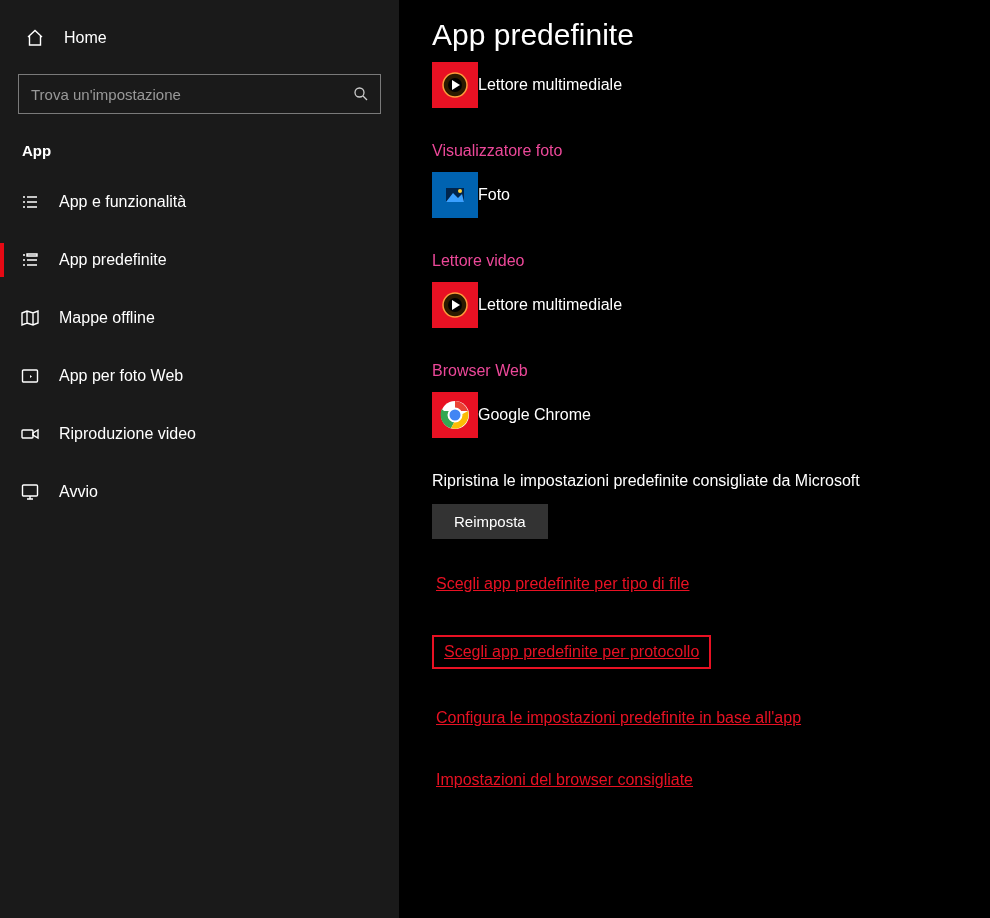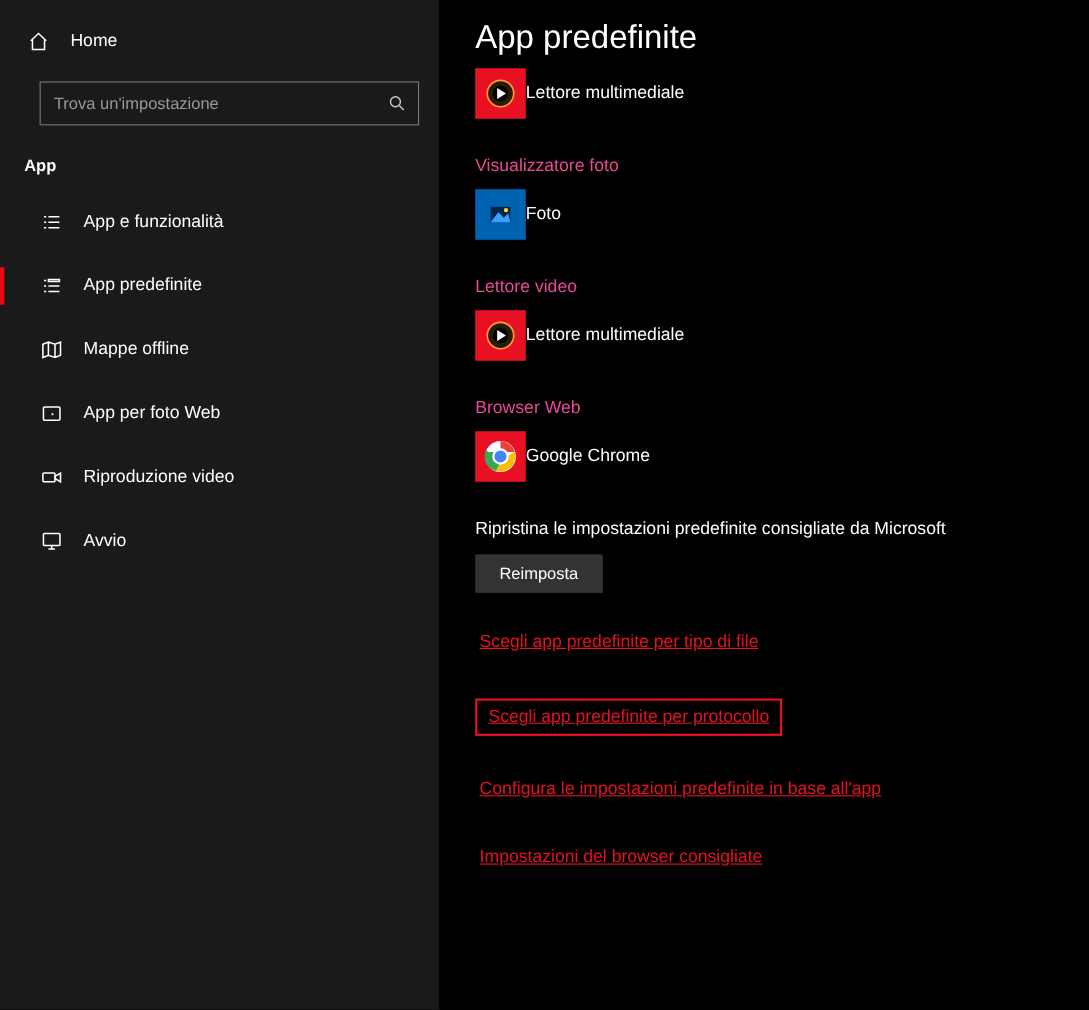--- a/index.html
+++ b/index.html
@@ -5,28 +5,28 @@
   * { margin: 0; padding: 0; box-sizing: border-box; }
   html, body { width: 990px; height: 918px; background: #000; color: #fff; font-family: "Segoe UI", Arial, sans-serif; overflow: hidden; }
   .app { display: flex; width: 100%; height: 100%; }
   .sidebar { width: 400px; background: #1a1a1a; border-right: 1px solid #000; padding-top: 18px; }
   .content { flex: 1; background: #000; padding: 18px 0 0 32px; }
 
   .home-row { display: flex; align-items: center; height: 40px; padding-left: 24px; cursor: pointer; }
   .home-row .icon { width: 22px; height: 22px; margin-right: 18px; display:flex; align-items:center; justify-content:center; }
   .home-row span.label { font-size: 16px; color: #fff; }
 
-  .search-box { margin: 16px 18px 0 36px; height: 40px; border: 1px solid #7a7a7a; display: flex; align-items: center; padding: 0 10px 0 12px; background: #1a1a1a; }
+  .search-box { margin: 16px 18px 0 18px; height: 40px; border: 1px solid #7a7a7a; display: flex; align-items: center; padding: 0 10px 0 12px; background: #1a1a1a; }
   .search-box input { flex: 1; background: transparent; border: none; outline: none; color: #fff; font-size: 15px; font-family: inherit; }
   .search-box input::placeholder { color: #999; }
   .search-box .icon { width: 18px; height: 18px; display:flex; align-items:center; justify-content:center; }
 
   .section-label { margin: 28px 0 14px 22px; font-size: 15px; font-weight: 600; color: #fff; }
 
-  .nav-item { display: flex; align-items: center; height: 58px; padding-left: 36px; cursor: pointer; position: relative; }
+  .nav-item { display: flex; align-items: center; height: 58px; padding-left: 19px; cursor: pointer; position: relative; }
   .nav-item .bar { position: absolute; left: 0; top: 12px; bottom: 12px; width: 4px; background: transparent; }
   .nav-item.active .bar { background: #e50914; }
   .nav-item .icon { width: 22px; height: 22px; margin-right: 18px; display:flex; align-items:center; justify-content:center; }
   .nav-item span.label { font-size: 16px; color: #fff; }
 
   .page-title { font-size: 30px; font-weight: 400; margin-bottom: 10px; }
 
   .app-entry { margin-bottom: 34px; }
   .category-label { font-size: 16px; color: #ec4899; margin-bottom: 12px; }
   .app-tile { display: flex; align-items: center; cursor: pointer; }

